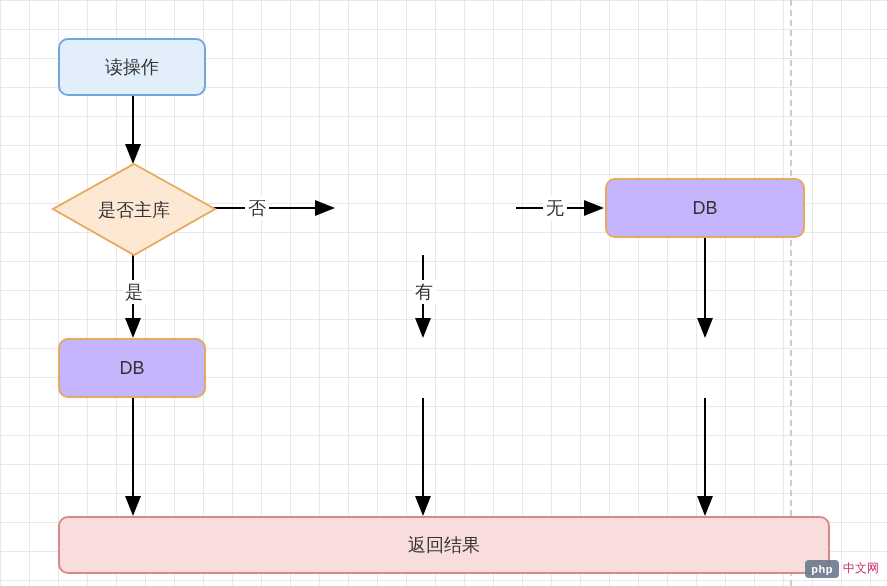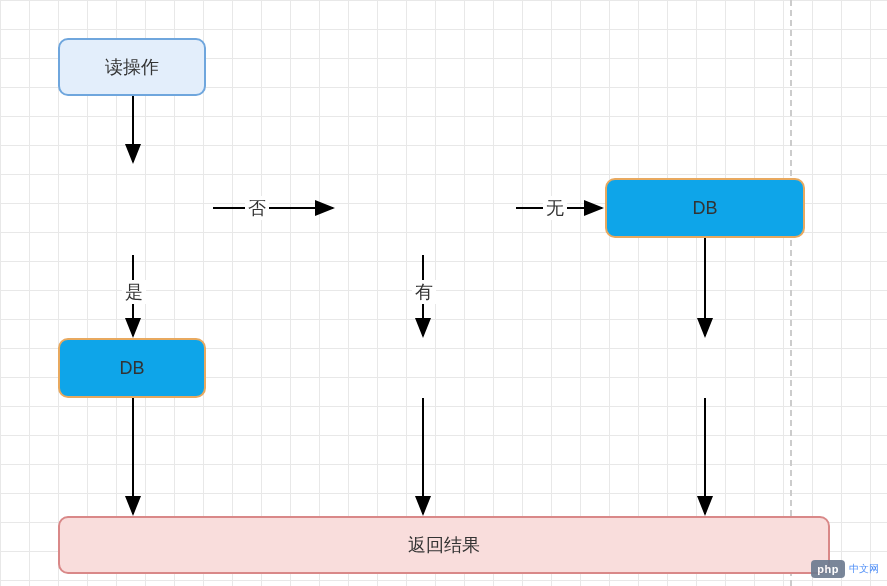--- a/index.html
+++ b/index.html
@@ -42,21 +42,21 @@
     .rect {
       border: 2px solid;
       border-radius: 10px;
     }
     .start {
       background: #e3eefb;
       border-color: #6fa6dd;
       color: #333;
     }
     .process {
-      background: #0ea5e9;
+      background: #c4b5fd;
       border-color: #e8a95f;
       color: #333;
     }
     .result {
       background: #f9dddc;
       border-color: #d98888;
       color: #333;
     }
     .diamond {
       position: absolute;
@@ -91,36 +91,36 @@
     .arrow-line {
       stroke: #000;
       stroke-width: 2;
       fill: none;
     }
     .watermark {
       position: absolute;
       right: 8px;
       bottom: 8px;
       display: flex;
-      align-items: center;
+      align-items: flex-start;
       gap: 4px;
       opacity: 0.9;
     }
     .watermark-badge {
       background: #6b7a8f;
       color: #fff;
       font-size: 11px;
       font-weight: bold;
       padding: 3px 6px;
       border-radius: 4px;
       letter-spacing: 0.5px;
     }
     .watermark-text {
-      font-size: 10px;
-      color: #3b82f6;
+      font-size: 12px;
+      color: #be185d;
     }
   </style>
 </head>
 <body>
 
 <div class="grid-bg"></div>
 <div class="dashed-line"></div>
 
 <div class="canvas">
 
@@ -147,20 +147,26 @@
 
     <line class="arrow-line" x1="423" y1="398" x2="423" y2="514" marker-end="url(#arrowhead)"></line>
 
     <line class="arrow-line" x1="705" y1="398" x2="705" y2="514" marker-end="url(#arrowhead)"></line>
   </svg>
 
   <div class="node rect start" style="left:58px; top:38px; width:148px; height:58px;">
     <span>读操作</span>
   </div>
 
+  <div class="diamond" style="left:51px; top:162px; width:166px; height:95px;">
+    <svg width="166" height="95">
+      <polygon points="83,2 164,47 83,93 2,47" fill="#fde9d3" stroke="#e8a95f" stroke-width="2"></polygon>
+    </svg>
+    <div class="diamond-label">是否主库</div>
+  </div>
 
 
   <div class="node rect process" style="left:605px; top:178px; width:200px; height:60px;">
     <span>DB</span>
   </div>
 
   <div class="node rect process" style="left:58px; top:338px; width:148px; height:60px;">
     <span>DB</span>
   </div>
 

